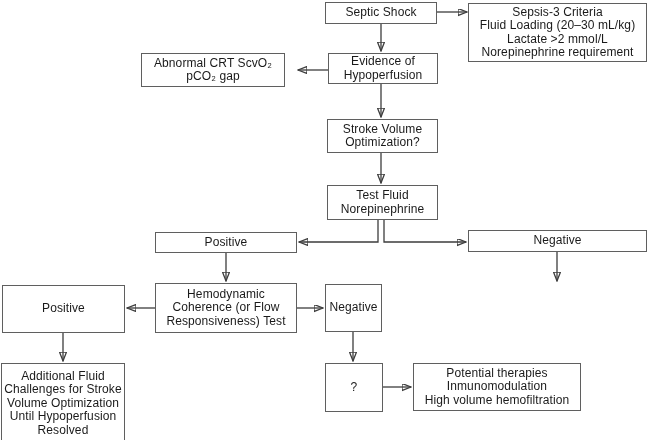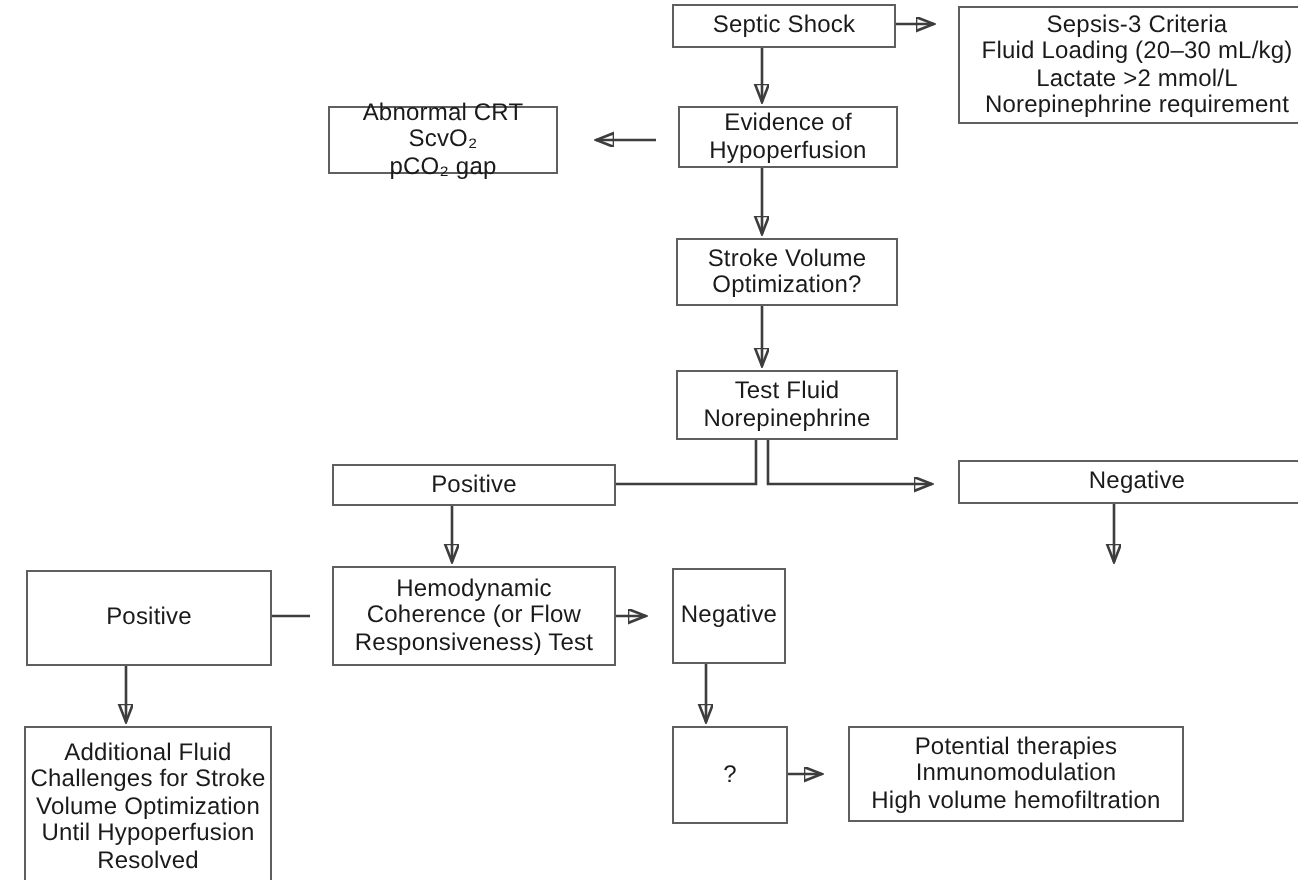--- a/index.html
+++ b/index.html
@@ -35,25 +35,24 @@
     border: 1px solid #5f5f5f;
     background: #ffffff;
     display: flex;
     align-items: center;
     justify-content: center;
     text-align: center;
     white-space: pre-line;
     font-size: 12px;
     line-height: 13.5px;
     letter-spacing: 0.1px;
-    margin-left: 11px;
   }
   #n-septic     { left:325px; top:2px;   width:112px; height:22px; }
   #n-criteria   { left:468px; top:3px;   width:179px; height:59px; }
-  #n-abnormal   { left:153px; top:53px;  width:115px; height:34px; }
+  #n-abnormal   { left:141px; top:53px;  width:144px; height:34px; }
   #n-evidence   { left:328px; top:53px;  width:110px; height:31px; }
   #n-stroke     { left:327px; top:119px; width:111px; height:34px; }
   #n-testfluid  { left:327px; top:185px; width:111px; height:35px; }
   #n-positive1  { left:155px; top:232px; width:142px; height:21px; }
   #n-negative1  { left:468px; top:230px; width:179px; height:22px; }
   #n-harmful    { left:468px; top:283px; width:179px; height:37px; }
   #n-hemo       { left:155px; top:283px; width:142px; height:50px; }
   #n-positive2  { left:2px;   top:285px; width:123px; height:48px; }
   #n-negative2  { left:325px; top:284px; width:57px;  height:48px; }
   #n-challenges { left:1px;   top:363px; width:124px; height:81px; }

